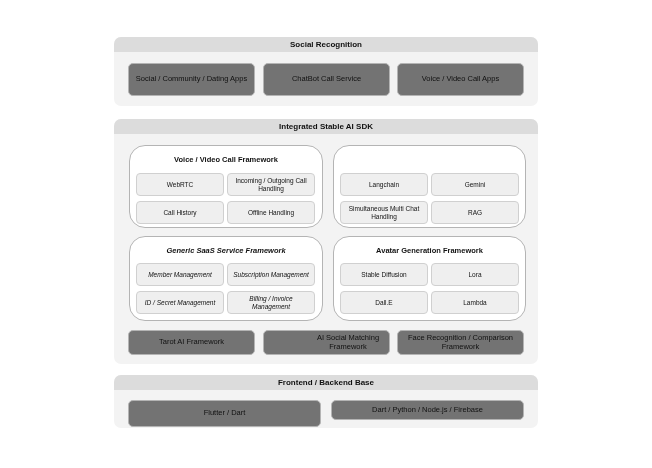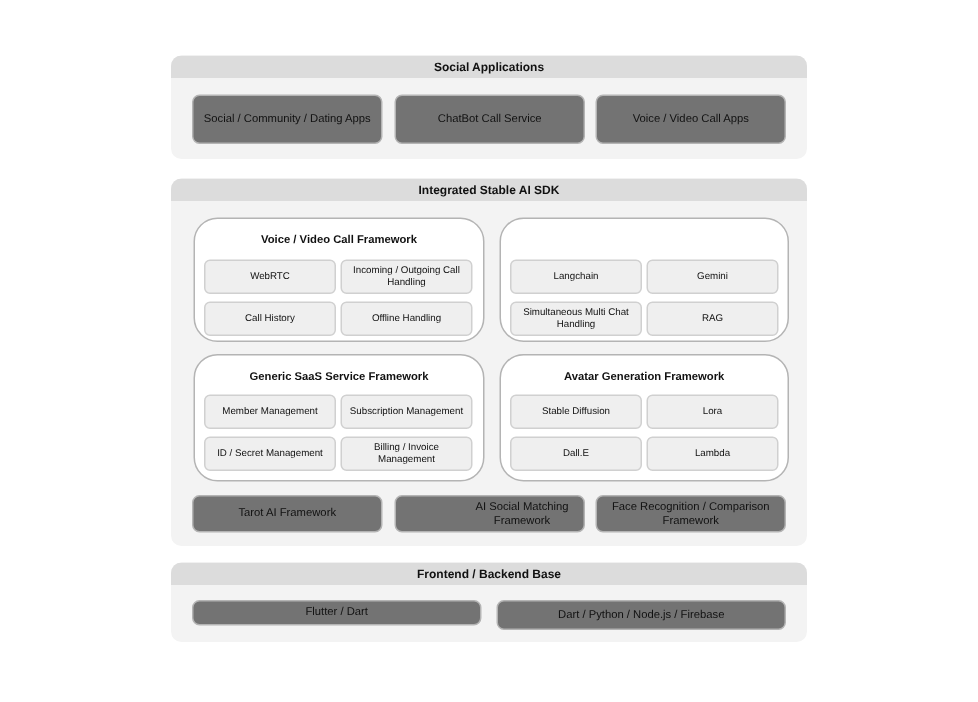--- a/index.html
+++ b/index.html
@@ -14,21 +14,21 @@
   .fw { position:absolute; background:#fff; border:1px solid #b4b4b4; border-radius:16px; box-sizing:border-box; }
   .fw-title { position:absolute; left:0; right:0; top:9px; text-align:center; font-weight:bold; font-size:7.5px; }
   .sub { position:absolute; width:88px; height:23px; background:#efefef; border:1px solid #d0d0d0;
          border-radius:4px; box-sizing:border-box; display:flex; align-items:center; justify-content:center;
          text-align:center; font-size:6.5px; line-height:1.1; padding:0 3px; }
 </style>
 </head>
 <body>
 
 <div class="section" style="top:37px;height:69px;">
-  <div class="sec-head">Social Applications</div>
+  <div class="sec-head">Social Recognition</div>
   <div class="box" style="left:14px;top:26px;width:127px;height:33px;">Social / Community / Dating Apps</div>
   <div class="box" style="left:149px;top:26px;width:127px;height:33px;">ChatBot Call Service</div>
   <div class="box" style="left:283px;top:26px;width:127px;height:33px;">Voice / Video Call Apps</div>
 </div>
 
 <div class="section" style="top:119px;height:245px;">
   <div class="sec-head">Integrated Stable AI SDK</div>
 
   <div class="fw" style="left:15px;top:26px;width:194px;height:83px;">
     <div class="fw-title">Voice / Video Call Framework</div>
@@ -38,21 +38,21 @@
     <div class="sub" style="left:97px;top:55px;">Offline Handling</div>
   </div>
 
   <div class="fw" style="left:219px;top:26px;width:193px;height:83px;">
     <div class="sub" style="left:6px;top:27px;">Langchain</div>
     <div class="sub" style="left:97px;top:27px;">Gemini</div>
     <div class="sub" style="left:6px;top:55px;">Simultaneous Multi Chat Handling</div>
     <div class="sub" style="left:97px;top:55px;">RAG</div>
   </div>
 
-  <div class="fw" style="left:15px;top:117px;width:194px;height:85px;">
+  <div class="fw" style="left:15px;top:117px;width:194px;height:85px;font-style:italic;">
     <div class="fw-title">Generic SaaS Service Framework</div>
     <div class="sub" style="left:6px;top:26px;">Member Management</div>
     <div class="sub" style="left:97px;top:26px;">Subscription Management</div>
     <div class="sub" style="left:6px;top:54px;">ID / Secret Management</div>
     <div class="sub" style="left:97px;top:54px;">Billing / Invoice Management</div>
   </div>
 
   <div class="fw" style="left:219px;top:117px;width:193px;height:85px;">
     <div class="fw-title">Avatar Generation Framework</div>
     <div class="sub" style="left:6px;top:26px;">Stable Diffusion</div>
@@ -61,15 +61,15 @@
     <div class="sub" style="left:97px;top:54px;">Lambda</div>
   </div>
 
   <div class="box" style="left:14px;top:211px;width:127px;height:25px;">Tarot AI Framework</div>
   <div class="box" style="left:149px;top:211px;width:127px;height:25px;padding-left:47px;">AI Social Matching Framework</div>
   <div class="box" style="left:283px;top:211px;width:127px;height:25px;">Face Recognition / Comparison Framework</div>
 </div>
 
 <div class="section" style="top:375px;height:53px;">
   <div class="sec-head">Frontend / Backend Base</div>
-  <div class="box" style="left:14px;top:25px;width:193px;height:17px;">Flutter / Dart</div>
+  <div class="box" style="left:14px;top:25px;width:193px;height:27px;">Flutter / Dart</div>
   <div class="box" style="left:217px;top:25px;width:193px;height:20px;">Dart / Python / Node.js / Firebase</div>
 </div>
 
 </body></html>

